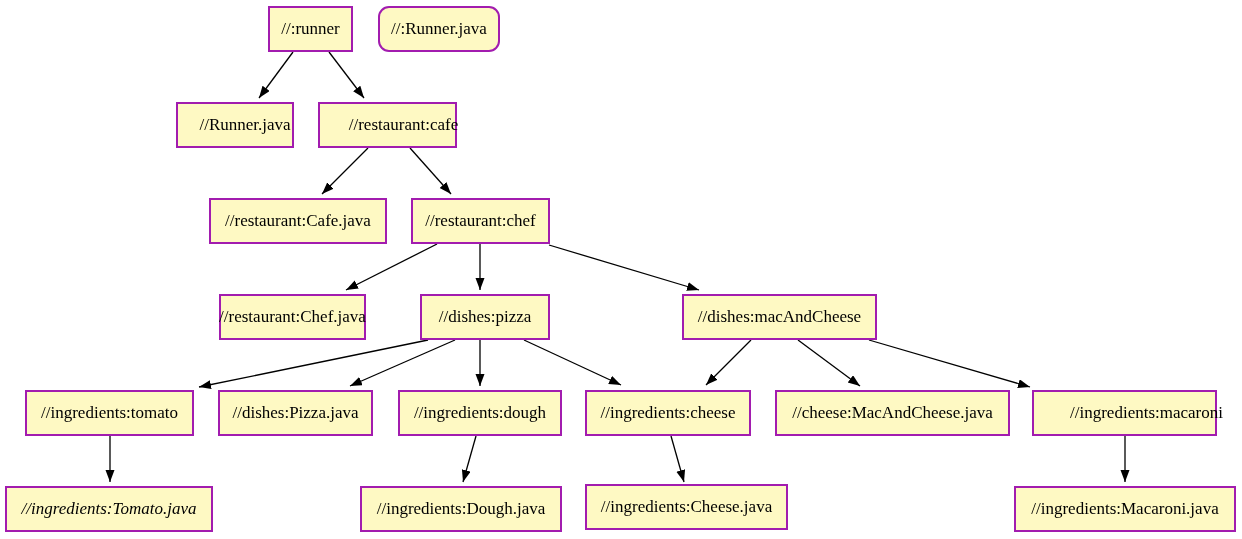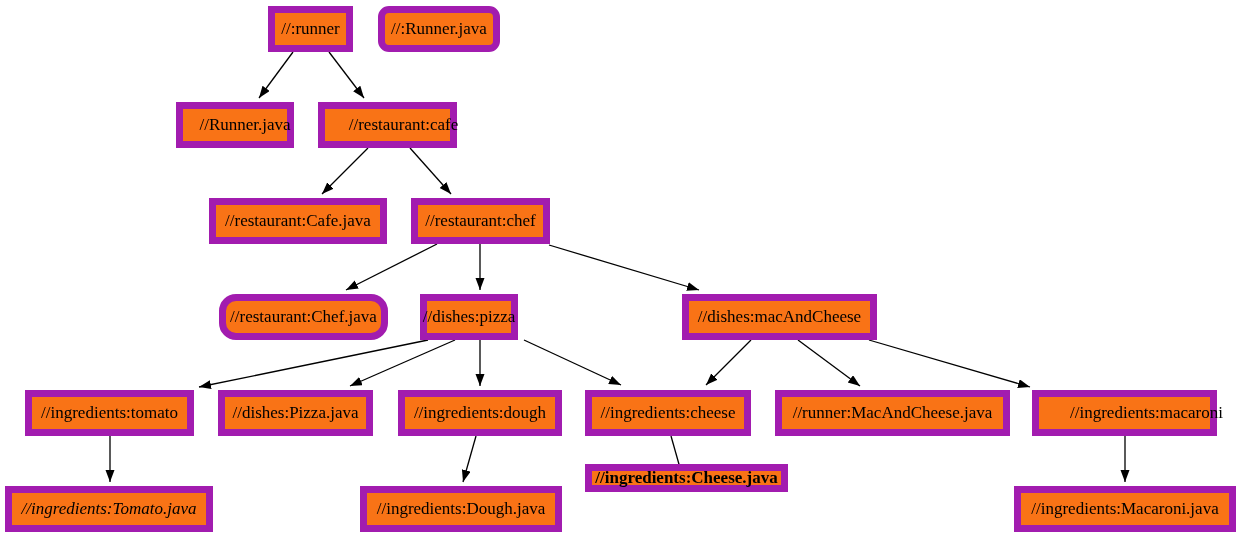--- a/index.html
+++ b/index.html
@@ -18,22 +18,22 @@
   .edge-layer {
     position: absolute;
     left: 0;
     top: 0;
     width: 1242px;
     height: 539px;
   }
   .node {
     position: absolute;
     box-sizing: border-box;
-    background: #f97316;
-    border: 7px solid #a21caf;
+    background: #fef9c3;
+    border: 2px solid #a21caf;
     display: flex;
     align-items: center;
     justify-content: center;
     white-space: nowrap;
     font-size: 17px;
     color: #000000;
   }
 </style>
 </head>
 <body>
@@ -78,53 +78,53 @@
       </div>
       <div class="node" style="left: 318px; top: 102px; width: 139px; height: 46px; padding-left: 32px;">
         <span>//restaurant:cafe</span>
       </div>
       <div class="node" style="left: 209px; top: 198px; width: 178px; height: 46px;">
         <span>//restaurant:Cafe.java</span>
       </div>
       <div class="node" style="left: 411px; top: 198px; width: 139px; height: 46px;">
         <span>//restaurant:chef</span>
       </div>
-      <div class="node" style="left: 219px; top: 294px; width: 169px; height: 46px; border-radius: 17px;">
+      <div class="node" style="left: 219px; top: 294px; width: 147px; height: 46px;">
         <span>//restaurant:Chef.java</span>
       </div>
-      <div class="node" style="left: 420px; top: 294px; width: 98px; height: 46px;">
+      <div class="node" style="left: 420px; top: 294px; width: 130px; height: 46px;">
         <span>//dishes:pizza</span>
       </div>
       <div class="node" style="left: 682px; top: 294px; width: 195px; height: 46px; text-align: center;">
         <span>//dishes:macAndCheese</span>
       </div>
       <div class="node" style="left: 25px; top: 390px; width: 169px; height: 46px; justify-content: center;">
         <span>//ingredients:tomato</span>
       </div>
       <div class="node" style="left: 218px; top: 390px; width: 155px; height: 46px;">
         <span>//dishes:Pizza.java</span>
       </div>
       <div class="node" style="left: 398px; top: 390px; width: 164px; height: 46px;">
         <span>//ingredients:dough</span>
       </div>
       <div class="node" style="left: 585px; top: 390px; width: 166px; height: 46px; text-align: center;">
         <span>//ingredients:cheese</span>
       </div>
       <div class="node" style="left: 775px; top: 390px; width: 235px; height: 46px;">
-        <span>//runner:MacAndCheese.java</span>
+        <span>//cheese:MacAndCheese.java</span>
       </div>
       <div class="node" style="left: 1032px; top: 390px; width: 185px; height: 46px; padding-left: 44px;">
         <span>//ingredients:macaroni</span>
       </div>
       <div class="node" style="left: 5px; top: 486px; width: 208px; height: 46px; font-style: italic;">
         <span>//ingredients:Tomato.java</span>
       </div>
       <div class="node" style="left: 360px; top: 486px; width: 202px; height: 46px;">
         <span>//ingredients:Dough.java</span>
       </div>
-      <div class="node" style="left: 585px; top: 464px; width: 203px; height: 28px; font-weight: bold;">
+      <div class="node" style="left: 585px; top: 484px; width: 203px; height: 46px;">
         <span>//ingredients:Cheese.java</span>
       </div>
       <div class="node" style="left: 1014px; top: 486px; width: 222px; height: 46px;">
         <span>//ingredients:Macaroni.java</span>
       </div>
     </div>
 </div>
 
 </body></html>

